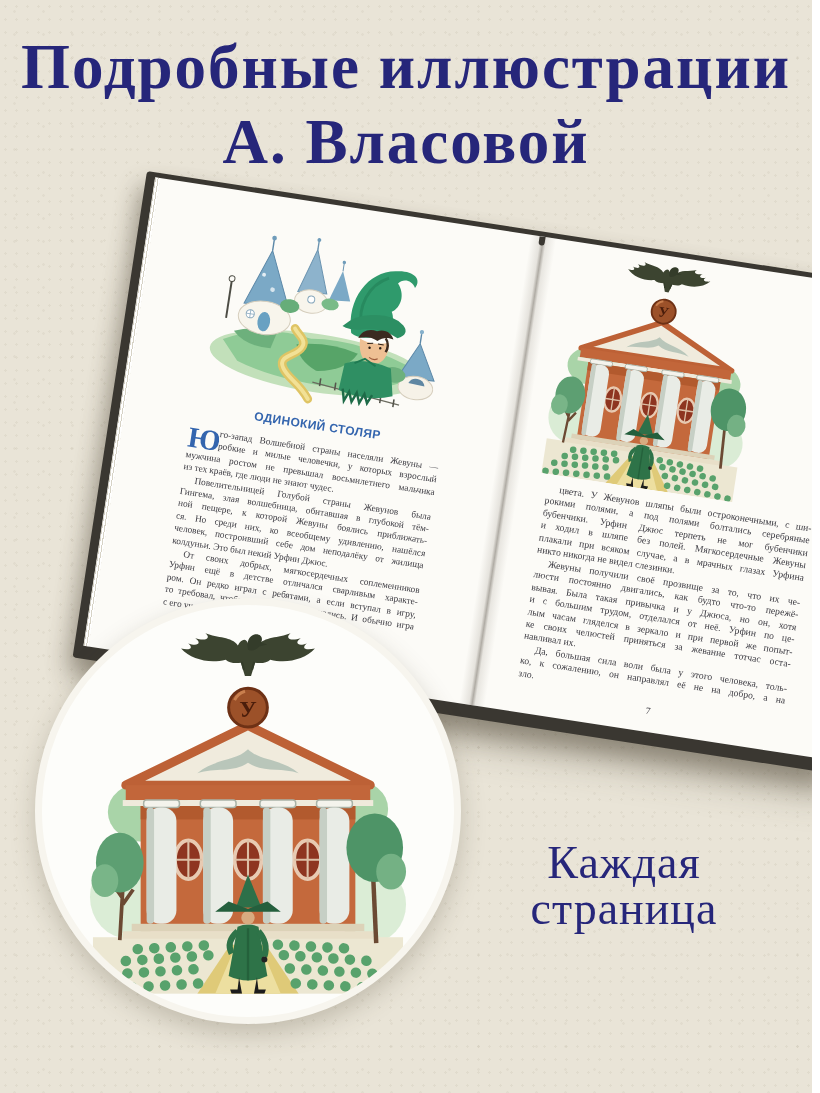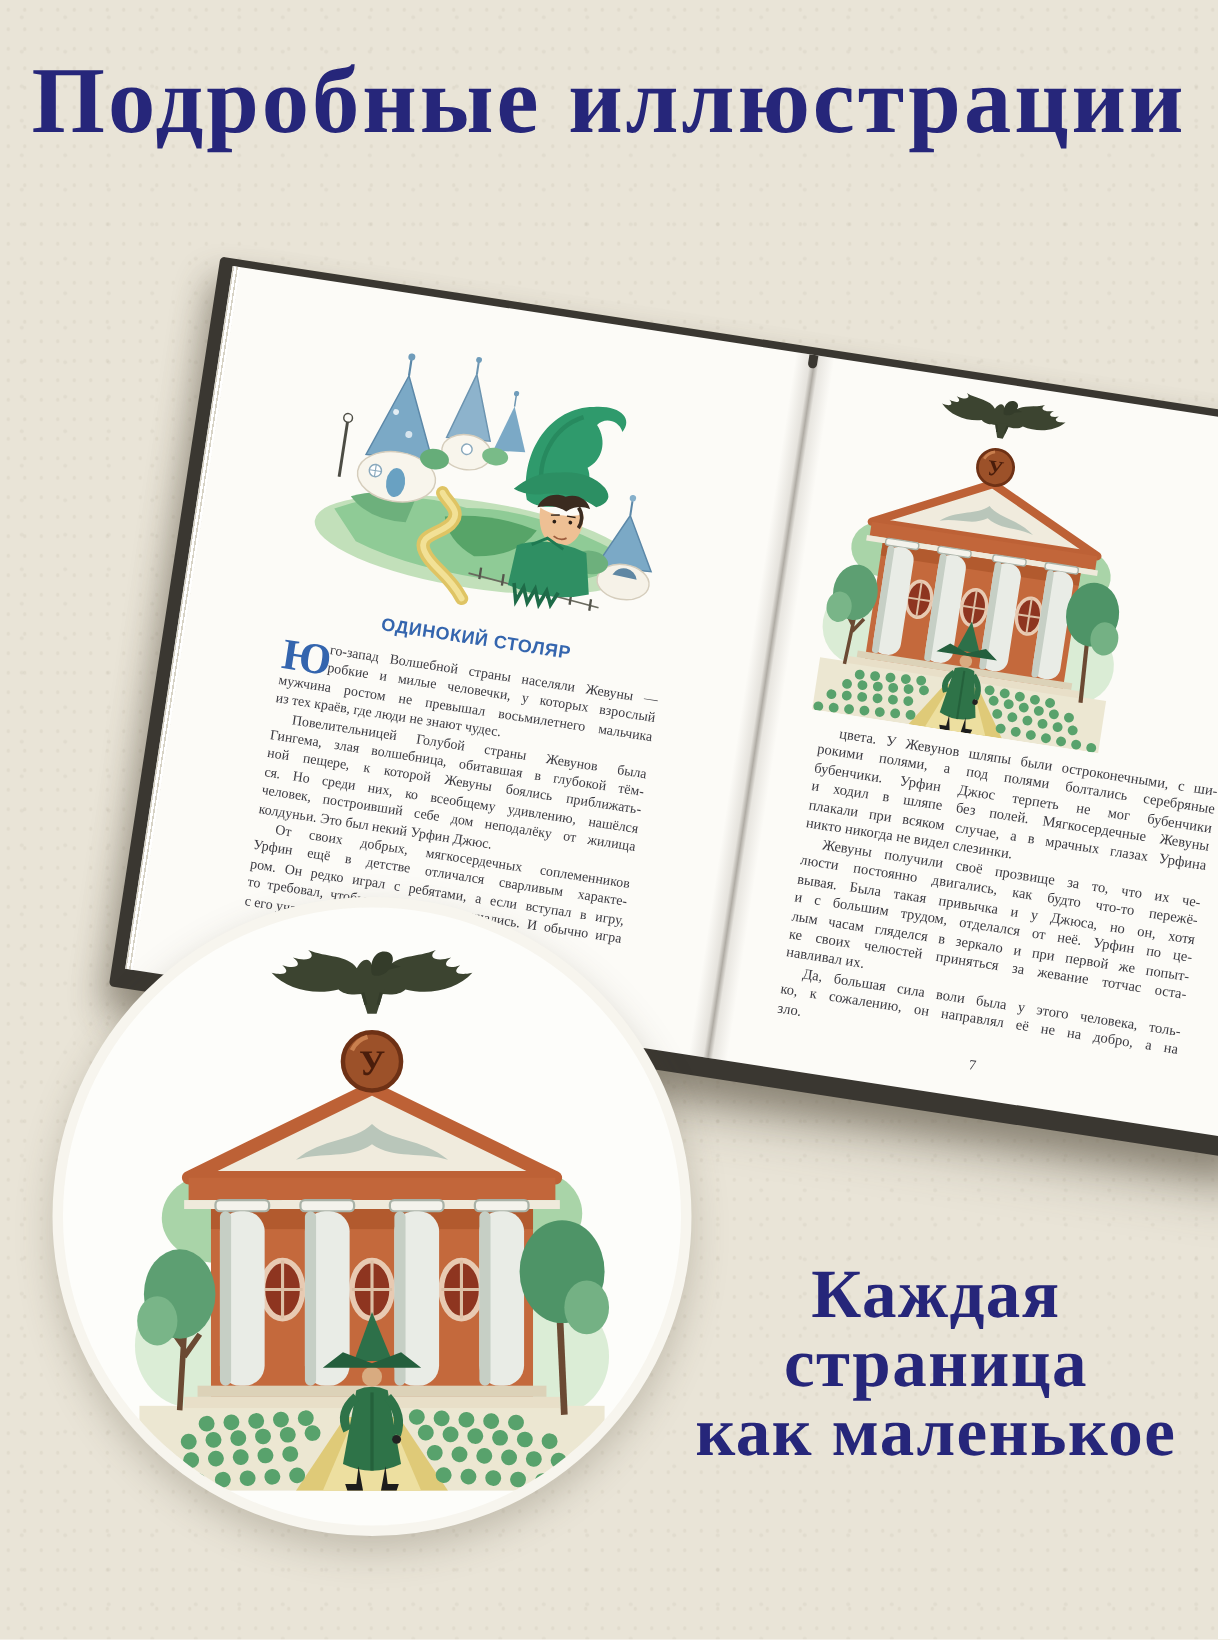--- a/index.html
+++ b/index.html
@@ -49,21 +49,21 @@
   
   .inset{
     position:absolute;left:35px;top:598px;width:412px;height:412px;border-radius:50%;
     background:#fdfdfa;border:7px solid #f7f5ee;overflow:hidden;z-index:5;
     box-shadow:0 10px 24px rgba(80,70,52,.25);
   }
   .inset svg{position:absolute;left:42px;top:16px;width:328px;height:373px;}
   
   .footer{
     position:absolute;left:428px;top:840px;width:392px;text-align:center;
-    color:var(--navy);font-weight:700;font-size:46px;line-height:46px;letter-spacing:1px;
+    color:var(--navy);font-weight:400;font-size:46px;line-height:46px;letter-spacing:1px;
   }
   .hidden-defs{position:absolute;width:0;height:0;overflow:hidden;}
 </style>
 </head>
 <body>
 
 <svg class="hidden-defs" aria-hidden="true">
   <defs>
 
     <symbol id="village-art" viewBox="0 0 260 175">
@@ -197,20 +197,21 @@
         <text x="110" y="64" text-anchor="middle" font-size="16" font-weight="bold" font-family="Liberation Serif, serif" fill="#4a1d0b">У</text>
       </g>
     </symbol>
   </defs>
 </svg>
 
 <div class="canvas" style="--navy: #26267a; --chapter: #3465ae; --ink: #3c3b42;">
 
   <div class="title">
     <div>Подробные иллюстрации</div>
+    <div>А. Власовой</div>
   </div>
 
   <div class="book">
     <div class="pages">
       <div class="page-edges"></div>
 
       <div class="page-left">
         <svg class="illust-village" viewBox="0 0 260 175">
           <use href="#village-art"></use>
         </svg>
@@ -279,16 +280,15 @@
 
   <div class="inset">
     <svg viewBox="0 0 220 250">
       <use href="#temple-art"></use>
     </svg>
   </div>
 
   <div class="footer">
       <div class="cap-line">Каждая</div>
       <div class="cap-line">страница</div>
-      <div class="cap-line">как маленькое</div>
     </div>
 
 </div>
 
 </body></html>

